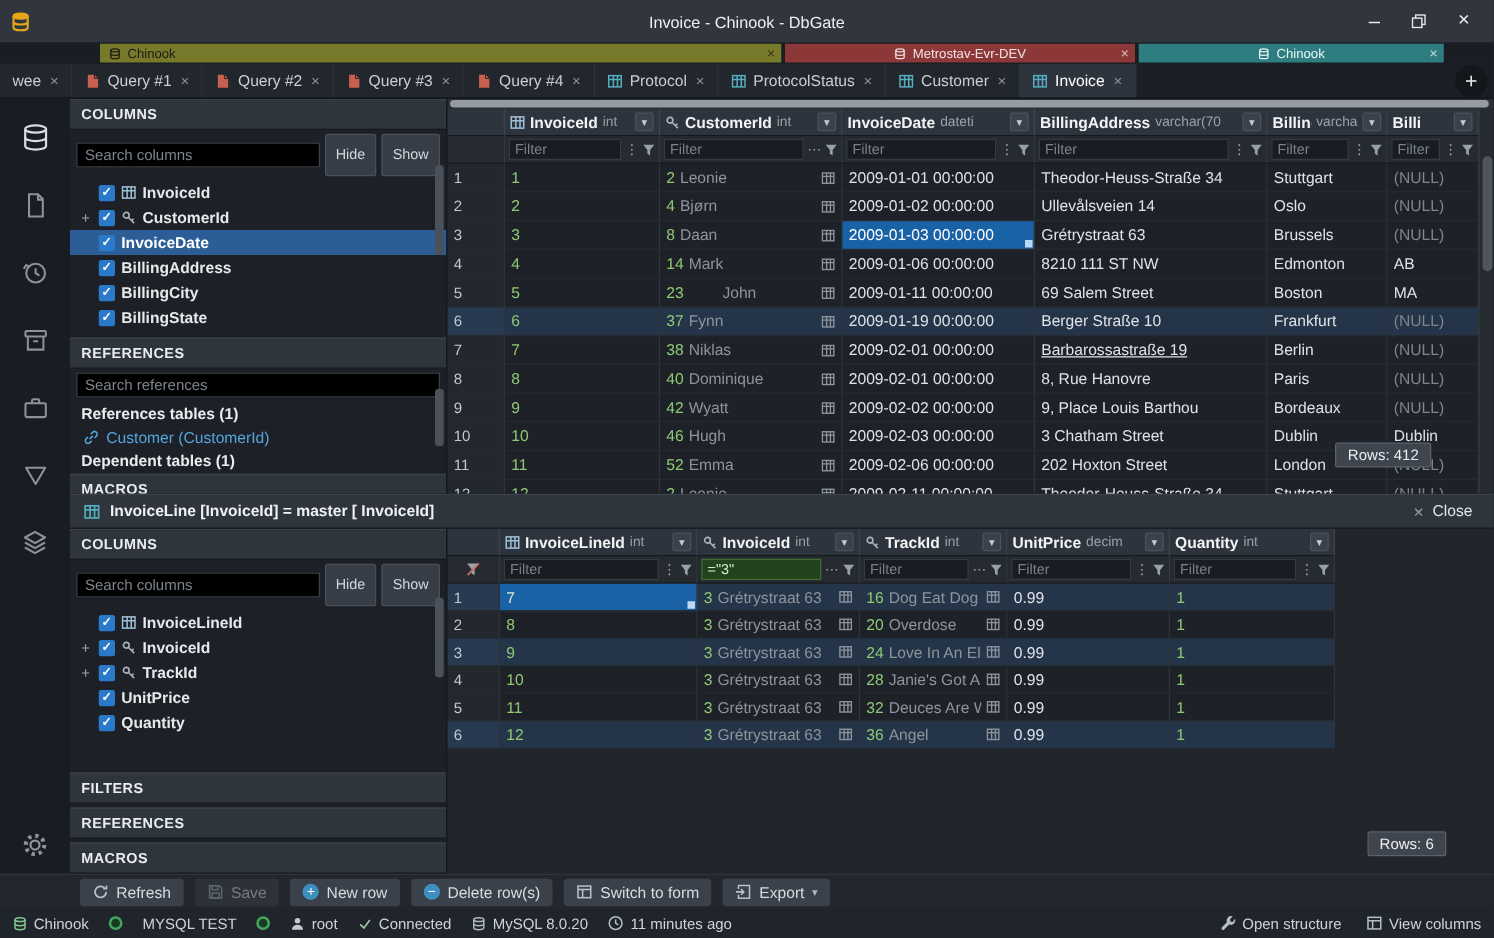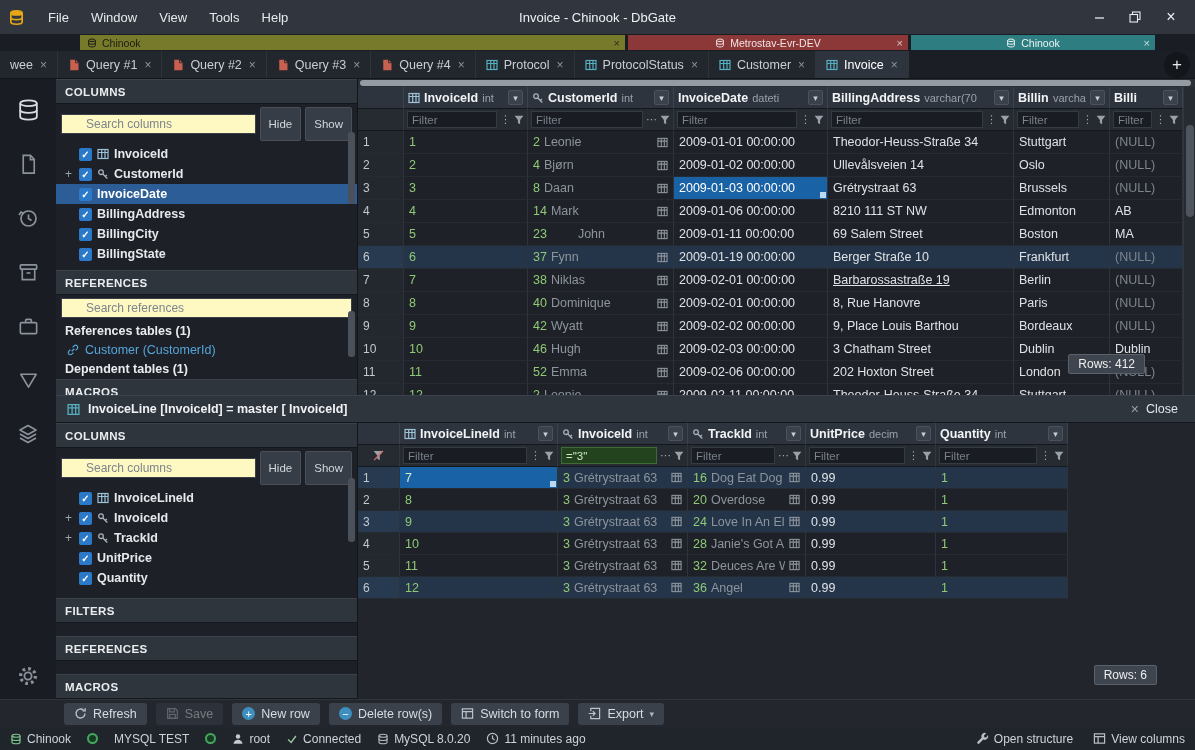--- a/index.html
+++ b/index.html
@@ -36,31 +36,31 @@
   .iconbar{flex:0 0 56px;background:#191d23;display:flex;flex-direction:column;align-items:center;padding-top:18px;gap:28px}
   .sideicon{width:26px;height:26px;display:flex;align-items:center;justify-content:center}
   .main{flex:1;display:flex;flex-direction:column;min-width:0}
   .top-section{flex:0 0 316px;display:flex;min-height:0;overflow:hidden}
   .bottom-section{flex:1;display:flex;min-height:0;overflow:hidden}
 
   
   .panel{flex:0 0 302px;background:#1d2127;border-right:1px solid #121519;display:flex;flex-direction:column;overflow:hidden;position:relative}
   .sechead{flex:0 0 25px;background:#2f353d;border-top:1px solid #3b424b;border-bottom:1px solid #14171c;display:flex;align-items:center;padding:0 9px;font-weight:bold;font-size:11.5px;letter-spacing:.4px;color:#eaedf0}
   .searchrow{flex:0 0 26px;display:flex;align-items:center;gap:4px;padding:3px 5px}
-  .searchinput{flex:1;height:20px;background:#fef9c3;border:1px solid #3a4048;color:#7d848d;font-size:12px;display:flex;align-items:center;padding:0 24px;min-width:0;overflow:hidden;white-space:nowrap}
+  .searchinput{flex:1;height:20px;background:#000000;border:1px solid #3a4048;color:#7d848d;font-size:12px;display:flex;align-items:center;padding:0 6px;min-width:0;overflow:hidden;white-space:nowrap}
   .minibtn{height:20px;background:#363d46;border:1px solid #49505a;color:#d2d7dd;font-size:11.5px;padding:16px 8px;display:flex;align-items:center;border-radius:2px}
   .tree{display:flex;flex-direction:column}
   .titem{flex:0 0 20px;display:flex;align-items:center;gap:5px;padding-left:7px;font-size:12.5px;font-weight:bold;color:#e6e9ec;white-space:nowrap}
   .titem.sel{background:#2c5d97;color:#fff}
   .expander{width:11px;text-align:center;color:#9aa1a9;font-weight:normal;font-size:12px;flex:0 0 11px}
   .cb{width:13px;height:13px;background:#2b79c9;border-radius:2px;display:flex;align-items:center;justify-content:center;color:#fff;font-size:10px;font-weight:bold;flex:0 0 13px}
   .reflabel{font-weight:bold;font-size:12.5px;padding:3px 9px;color:#e9ecef}
   .reflink{display:flex;gap:6px;align-items:center;color:#55a5da;font-size:12.5px;padding:2px 11px}
   .pspacer{flex:0 0 6px}
-  .pbottomgroup{margin-top:auto;display:flex;flex-direction:column;gap:13px}
+  .pbottomgroup{margin-top:auto;display:flex;flex-direction:column;gap:3px}
   .pthumb{position:absolute;right:2px;width:7px;border-radius:3px;background:#4a515a}
 
   
   .gridarea{flex:1;position:relative;min-width:0;overflow:hidden;background:#22262c}
   .hscroll{height:8px;background:#2b3036;position:relative}
   .hthumb{position:absolute;top:1px;left:2px;right:4px;height:6px;border-radius:3px;background:#949ba3}
   .grid{display:flex;flex-direction:column}
   .ghead,.gfilter{display:flex;height:22px;flex:0 0 22px}
   .grow{display:flex}
   .hcell{background:#2e343d;border-right:1px solid #3d444d;border-bottom:1px solid #14181d;display:flex;align-items:center;gap:4px;padding:0 4px;overflow:hidden;white-space:nowrap}
@@ -108,27 +108,20 @@
 
 <div class="app">
   <header class="titlebar">
     <span class="ic">
         <svg width="17" height="17" viewBox="0 0 24 24" fill="none" stroke="#e6a817" stroke-width="2.4">
           <ellipse cx="12" cy="5.5" rx="8" ry="3" fill="#e6a817"></ellipse>
           <path d="M4 5.5 V12 c0 1.66 3.58 3 8 3 s8-1.34 8-3 V5.5"></path>
           <path d="M4 12 v6.5 c0 1.66 3.58 3 8 3 s8-1.34 8-3 V12"></path>
         </svg>
       </span>
-    <nav class="menus" id="menus">
-        <span class="menu">File</span>
-        <span class="menu">Window</span>
-        <span class="menu">View</span>
-        <span class="menu">Tools</span>
-        <span class="menu">Help</span>
-      </nav>
     <div class="wintitle">Invoice - Chinook - DbGate</div>
     <div class="winbtns">
       <span class="winbtn">
           <svg width="11" height="11" viewBox="0 0 11 11">
             <path d="M1 6 h9" stroke="#e8ebee" stroke-width="1.3"></path>
           </svg>
         </span>
       <span class="winbtn">
           <svg width="12" height="12" viewBox="0 0 12 12" fill="none" stroke="#e8ebee" stroke-width="1.1">
             <rect x="3.5" y="1" width="7.5" height="7.5"></rect>

